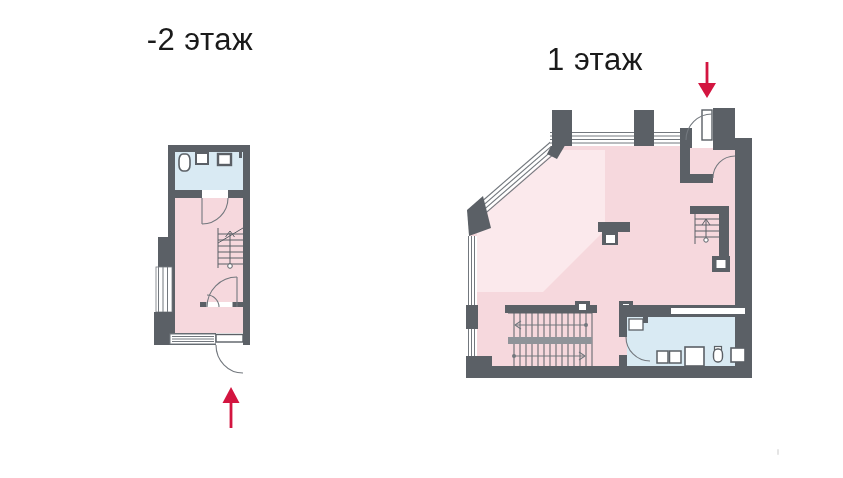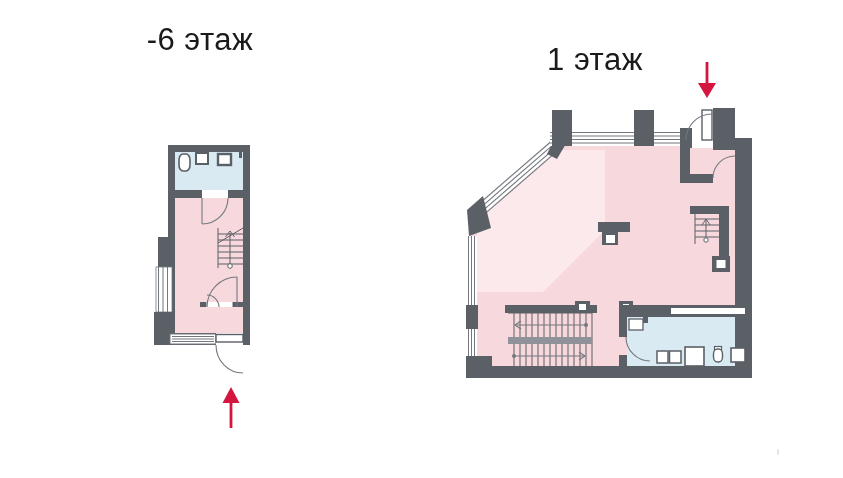--- a/index.html
+++ b/index.html
@@ -31,21 +31,21 @@
     position:absolute;left:777px;top:449px;width:2px;height:6px;
     background:#cfcfcf;opacity:.55;border-radius:1px;
   }
   svg line, svg path, svg polyline { stroke-linecap:butt; }
 </style>
 </head>
 <body>
 
 <div class="canvas">
 
-  <div class="plan-title" id="title-left">-6 этаж</div>
+  <div class="plan-title" id="title-left">-2 этаж</div>
   <div class="plan-title" id="title-right">1 этаж</div>
 
   <div>
   <svg id="svg-left" class="plan-svg" viewBox="0 0 130 310">
 
     <rect x="28" y="15" width="82" height="200" fill="var(--wall)"></rect>
 
     <rect x="35" y="22" width="68" height="38" fill="var(--bathroom_blue)"></rect>
 
     <rect x="35" y="68" width="68" height="135" fill="var(--room_pink)"></rect>

